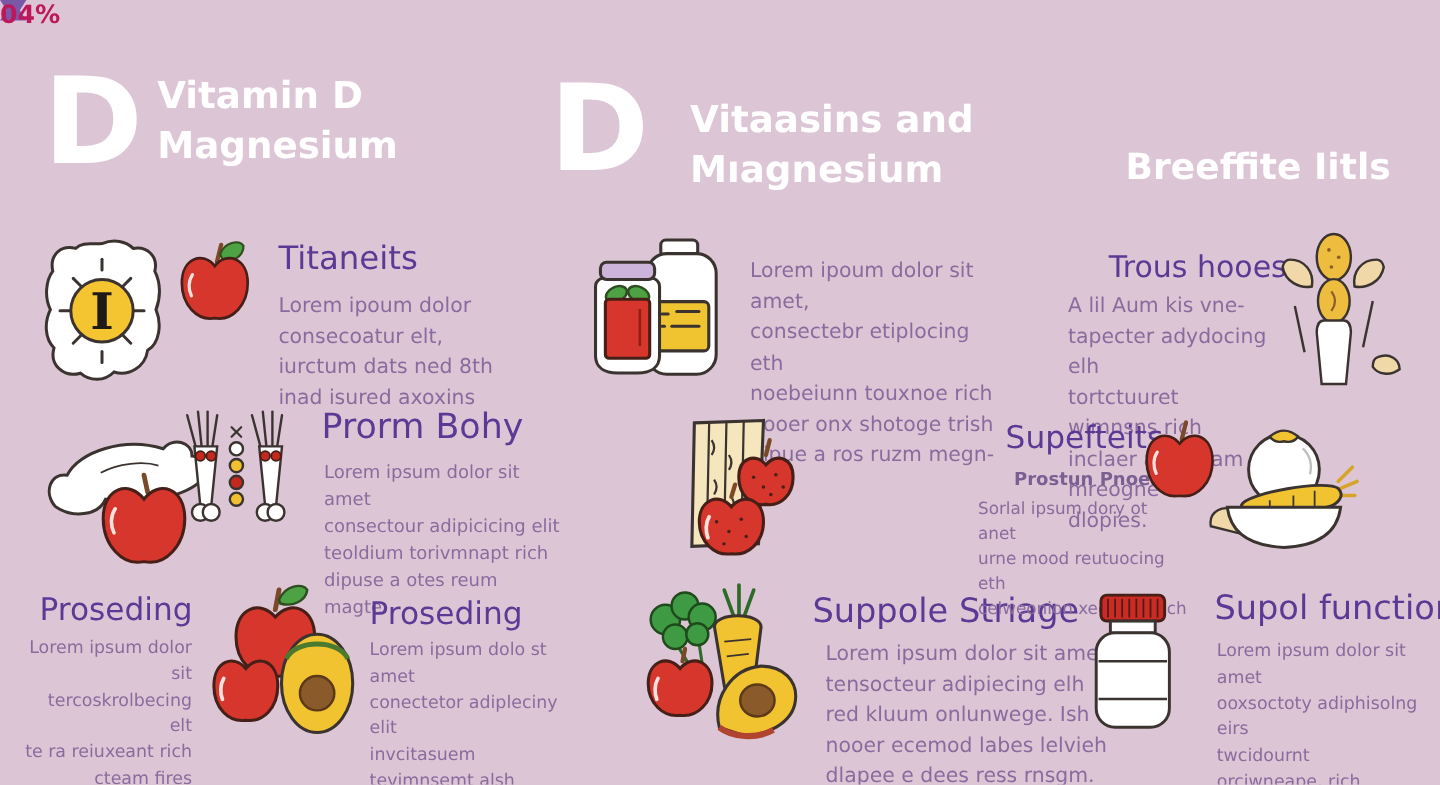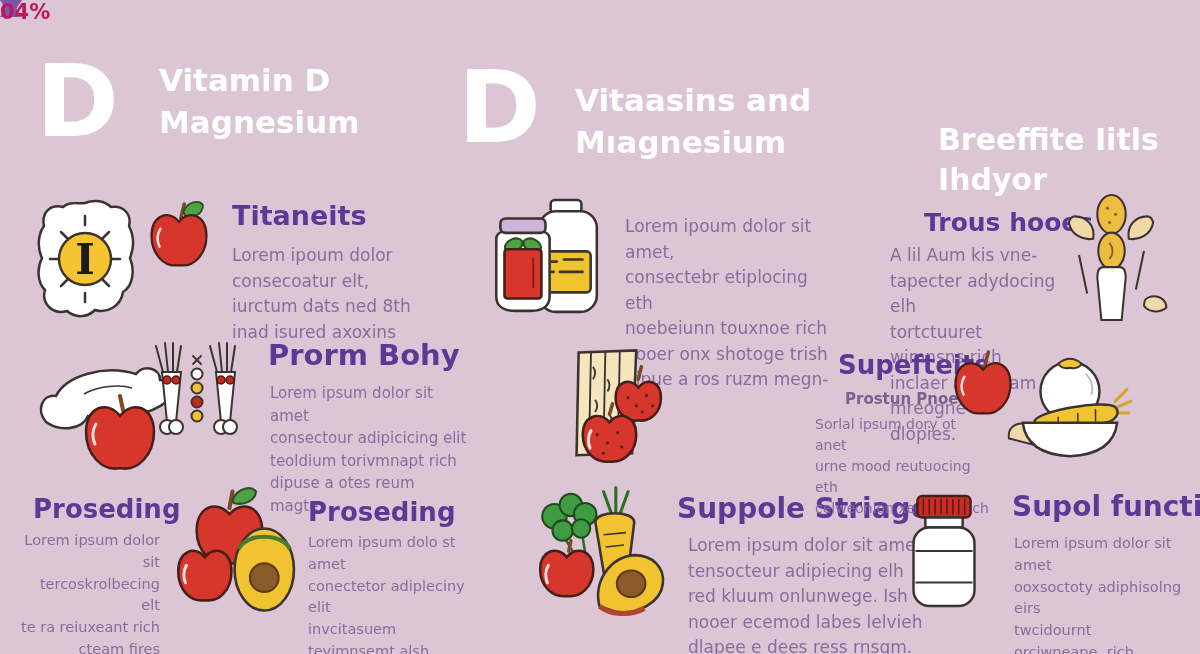--- a/index.html
+++ b/index.html
@@ -6,21 +6,21 @@
   .stage{position:relative;width:1200px;height:654px;background:#dcc6d5;overflow:hidden;
          font-family:"DejaVu Sans","Liberation Sans",sans-serif;}
   .band{position:absolute;background:#6b4a9b;}
   .band-left{left:0;top:45;width:437;height:108;}
   .band-mid{left:423;top:42;width:408;height:125;border-radius:42px;}
   .band-right{left:897;top:40;width:303;height:122;border-radius:42px 0 0 42px;}
   .band-badge{position:absolute;color:#ffffff;font-weight:800;font-size:100px;line-height:1;
               font-family:"DejaVu Sans",sans-serif;}
   .band-title{position:absolute;color:#ffffff;font-weight:700;font-size:31px;line-height:1.34;}
   .band-title-sm{font-size:30px;}
-  .heading{position:absolute;color:#5b3a96;font-weight:700;white-space:nowrap;}
+  .heading{position:absolute;color:#5b3a96;font-weight:400;white-space:nowrap;}
   .subheading{position:absolute;color:#7a5f93;font-weight:700;font-size:15px;}
   .body{position:absolute;color:#8a6b9e;font-size:17px;line-height:1.5;white-space:pre-line;}
   .icon{position:absolute;}
   .divider-v{position:absolute;left:452;top:204;height:312;width:0;border-left:3px dashed #7a58a8;}
   .divider-h{position:absolute;left:418;top:452;width:88;height:0;border-top:3px dashed #7a58a8;}
   .arrow{position:absolute;width:0;height:0;}
   .arrow.up{left:443;top:186;border-left:11px solid transparent;border-right:11px solid transparent;
             border-bottom:17px solid #7a58a8;}
   .arrow.down{left:443;top:514;border-left:11px solid transparent;border-right:11px solid transparent;
               border-top:17px solid #7a58a8;}
@@ -30,34 +30,33 @@
 </head>
 <body>
 
 <div class="stage">
 
   <div class="band band-left"></div>
   <div class="band band-mid"></div>
   <div class="band band-right"></div>
 
   <div class="band-badge" style="left:36px;top:52px;">D</div>
-  <div class="band-title" style="left:131px;top:60px;margin-left:28px;">
+  <div class="band-title" style="left:131px;top:60px;">
     <div>Vitamin D</div>
     <div>Magnesium</div>
   </div>
 
   <div class="band-badge" style="left:458px;top:58px;">D</div>
   <div class="band-title" style="left:575px;top:80px;">
     <div>Vitaasins and</div>
     <div>Mıagnesium</div>
   </div>
 
   <div class="band-title band-title-sm" style="left:938px;top:84px;margin-top:36px;">
     <div>Breeffite Iitls</div>
-    <div>Ihdyor</div>
   </div>
 
   <div class="arrow up"></div>
   <div class="divider-v"></div>
   <div class="divider-h"></div>
   <div class="arrow down"></div>
 
   <svg class="icon" style="left:35px;top:198px;" width="100" height="122" viewBox="0 0 100 122">
     <path d="M50 5 C60 1 70 3 76 9 C88 7 97 16 94 28 C99 38 99 50 95 60 C100 72 98 88 88 94 C86 108 72 116 60 112 C52 120 40 120 32 113 C18 117 6 106 10 92 C2 84 2 70 7 60 C2 50 3 36 9 28 C6 14 16 6 28 9 C34 3 42 6 50 5 Z" fill="#ffffff" stroke="#3b3330" stroke-width="2.5"></path>
     <g stroke="#3b3330" stroke-width="2.5" stroke-linecap="round">

